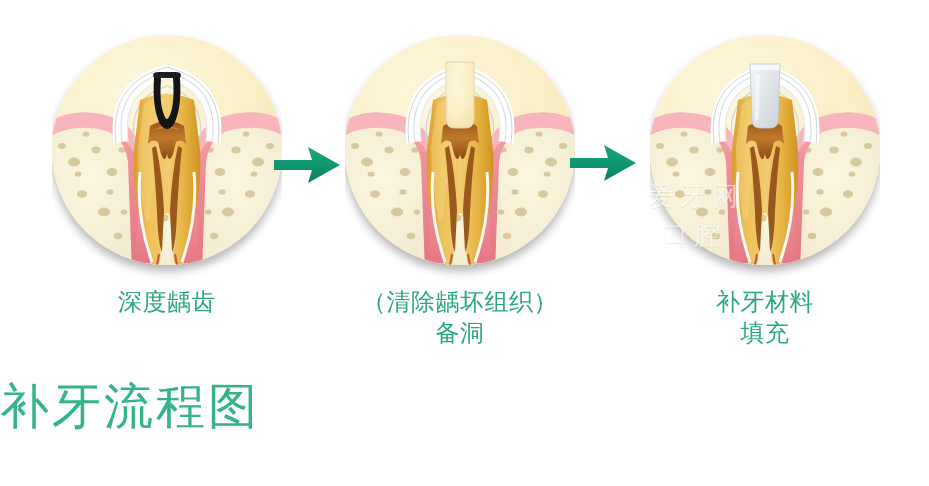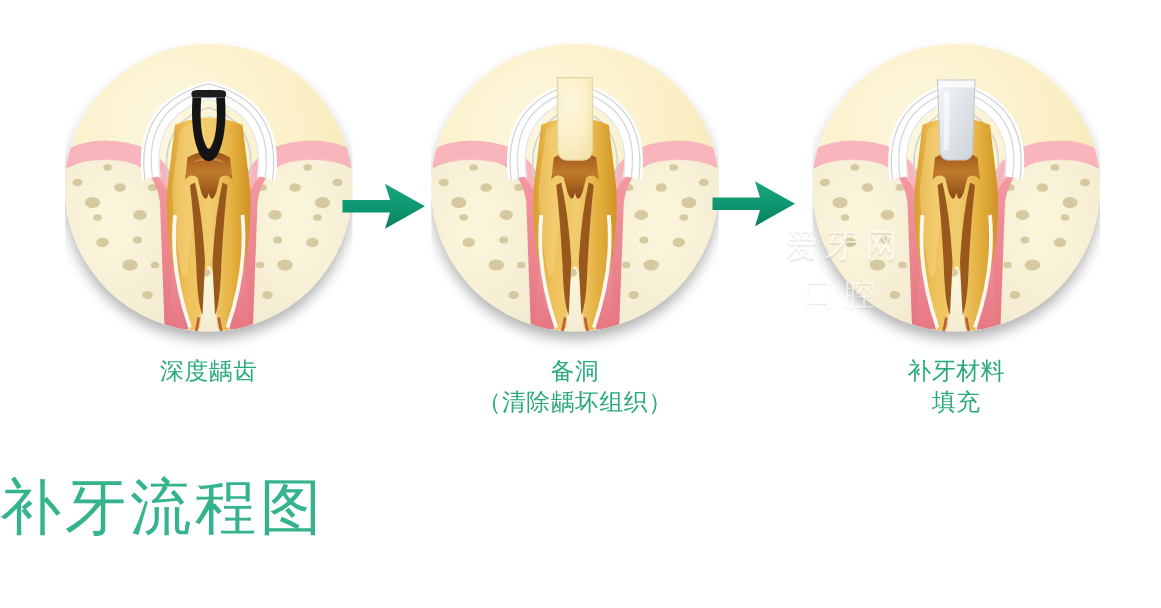--- a/index.html
+++ b/index.html
@@ -60,44 +60,43 @@
   }
   .caption {
     position: absolute;
     text-align: center;
     color: #2aa97d;
     line-height: 1.30;
     white-space: nowrap;
   }
   .caption .ln {
     display: block;
-    font-size: 19px;
+    font-size: 24px;
     letter-spacing: 0.5px;
-    font-family: Liberation Serif, serif;
   }
   .caption.c0 { left: 52px;  top: 4px;  width: 230px; }
   .caption.c1 { left: 340px; top: 4px;  width: 240px; }
   .caption.c2 { left: 645px; top: 4px;  width: 240px; }
 
   .title {
     position: absolute;
     left: 0;
     top: 382px;
     width: 929px;
     text-align: left;
     color: #35b38c;
     font-size: 49px;
     letter-spacing: 3px;
     line-height: 1;
     white-space: nowrap;
   }
 
   .watermark {
     position: absolute;
-    left: 628px;
+    left: 648px;
     top: 176px;
     width: 230px;
     height: 110px;
     color: #ffffff;
     opacity: 0.55;
     font-size: 26px;
     line-height: 1.55;
     letter-spacing: 6px;
     pointer-events: none;
     text-shadow: 0 1px 1px rgba(120,110,90,0.30);
@@ -615,22 +614,22 @@
   <div class="watermark">
     <div class="w1">爱牙网</div>
     <div class="w2">口腔</div>
   </div>
 
   <div class="captions">
     <div class="caption c0">
       <span class="ln">深度龋齿</span>
     </div>
     <div class="caption c1">
+      <span class="ln">（清除龋坏组织）</span>
       <span class="ln">备洞</span>
-      <span class="ln">（清除龋坏组织）</span>
     </div>
     <div class="caption c2">
       <span class="ln">补牙材料</span>
       <span class="ln">填充</span>
     </div>
   </div>
 
   <div class="title">补牙流程图</div>
 
 </div>

